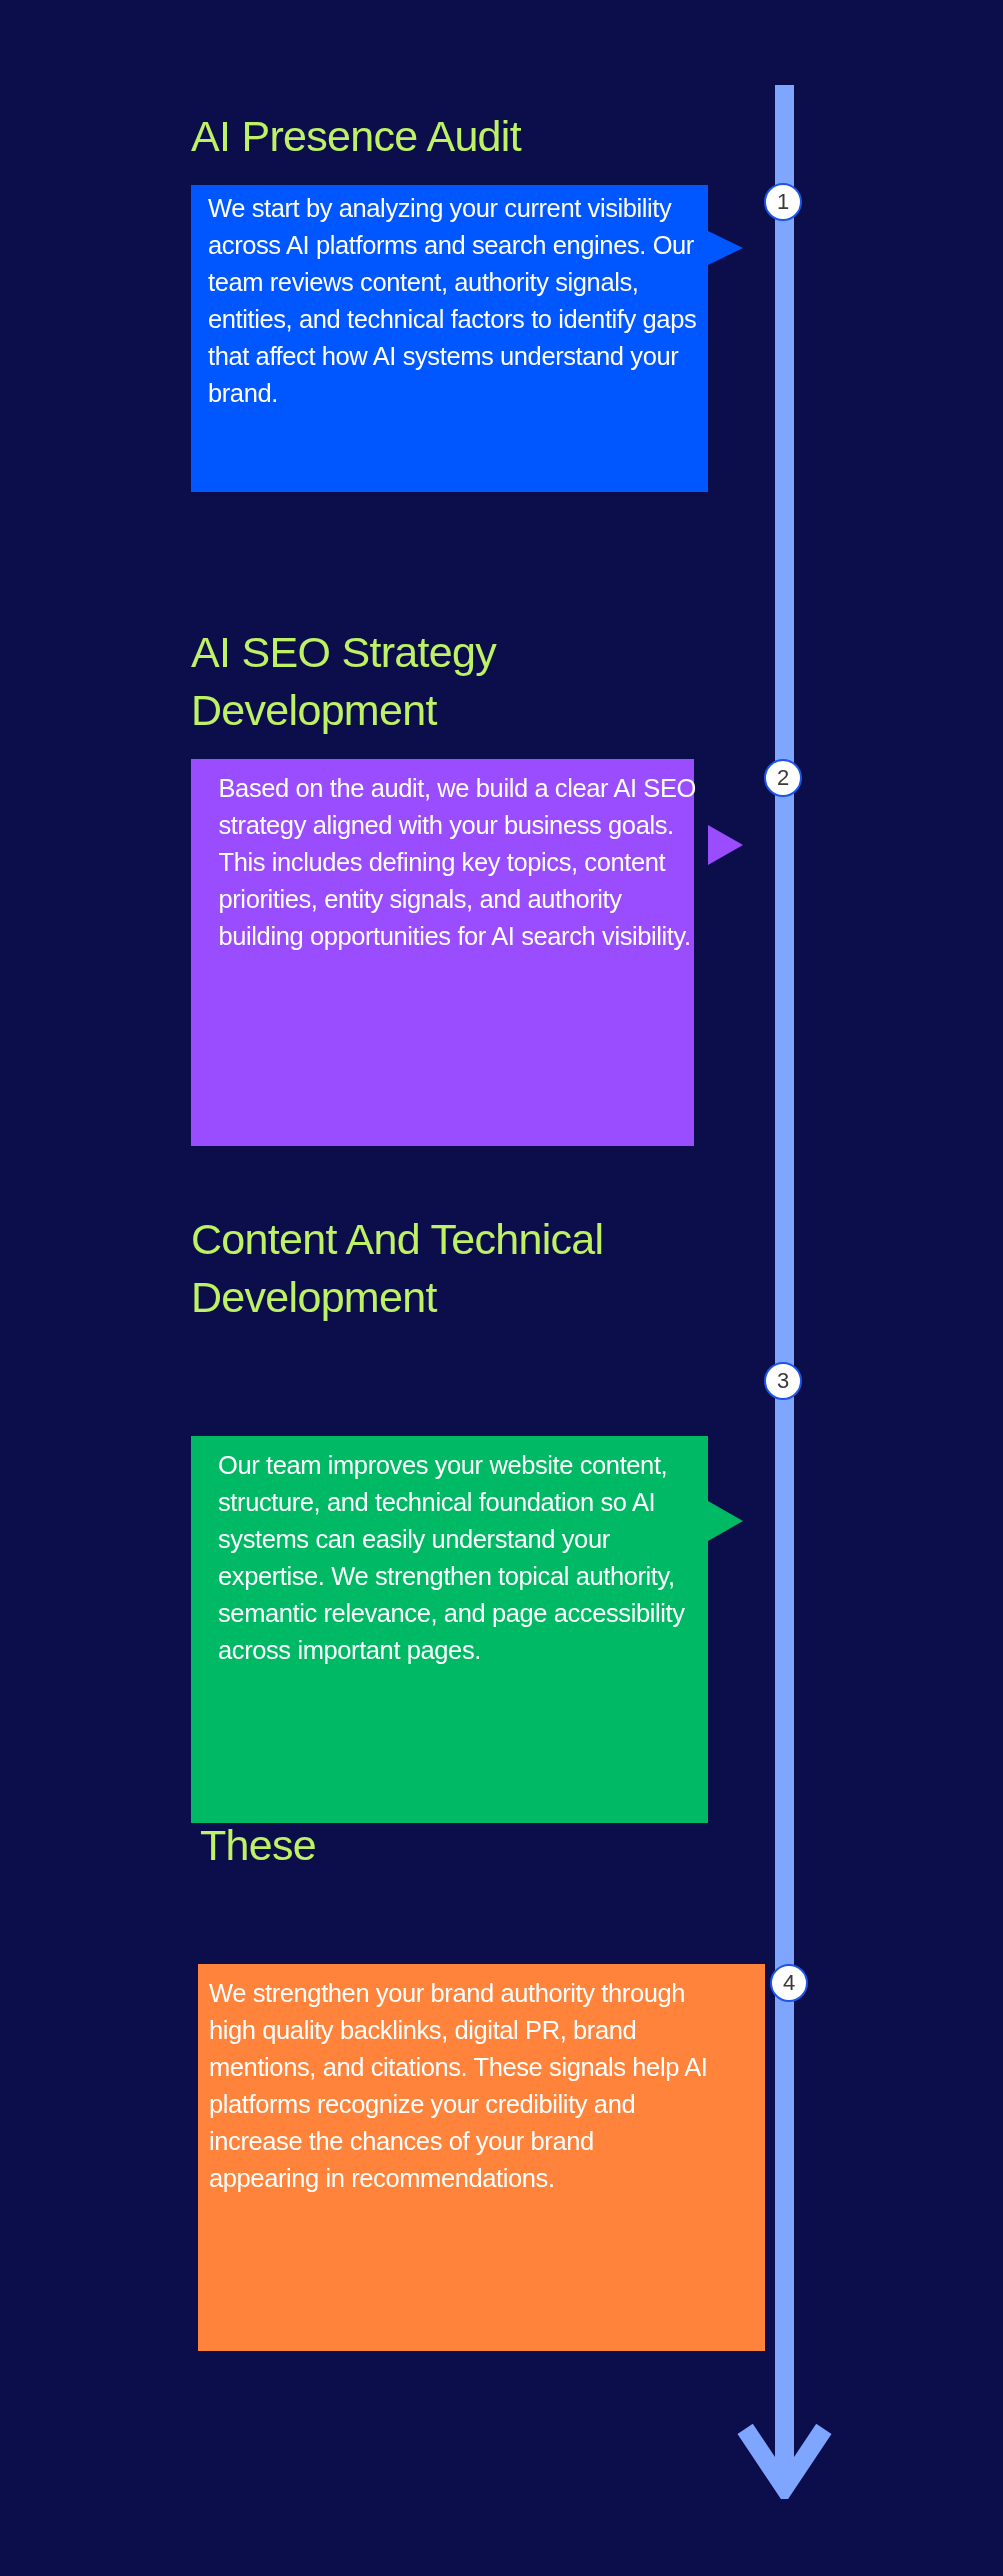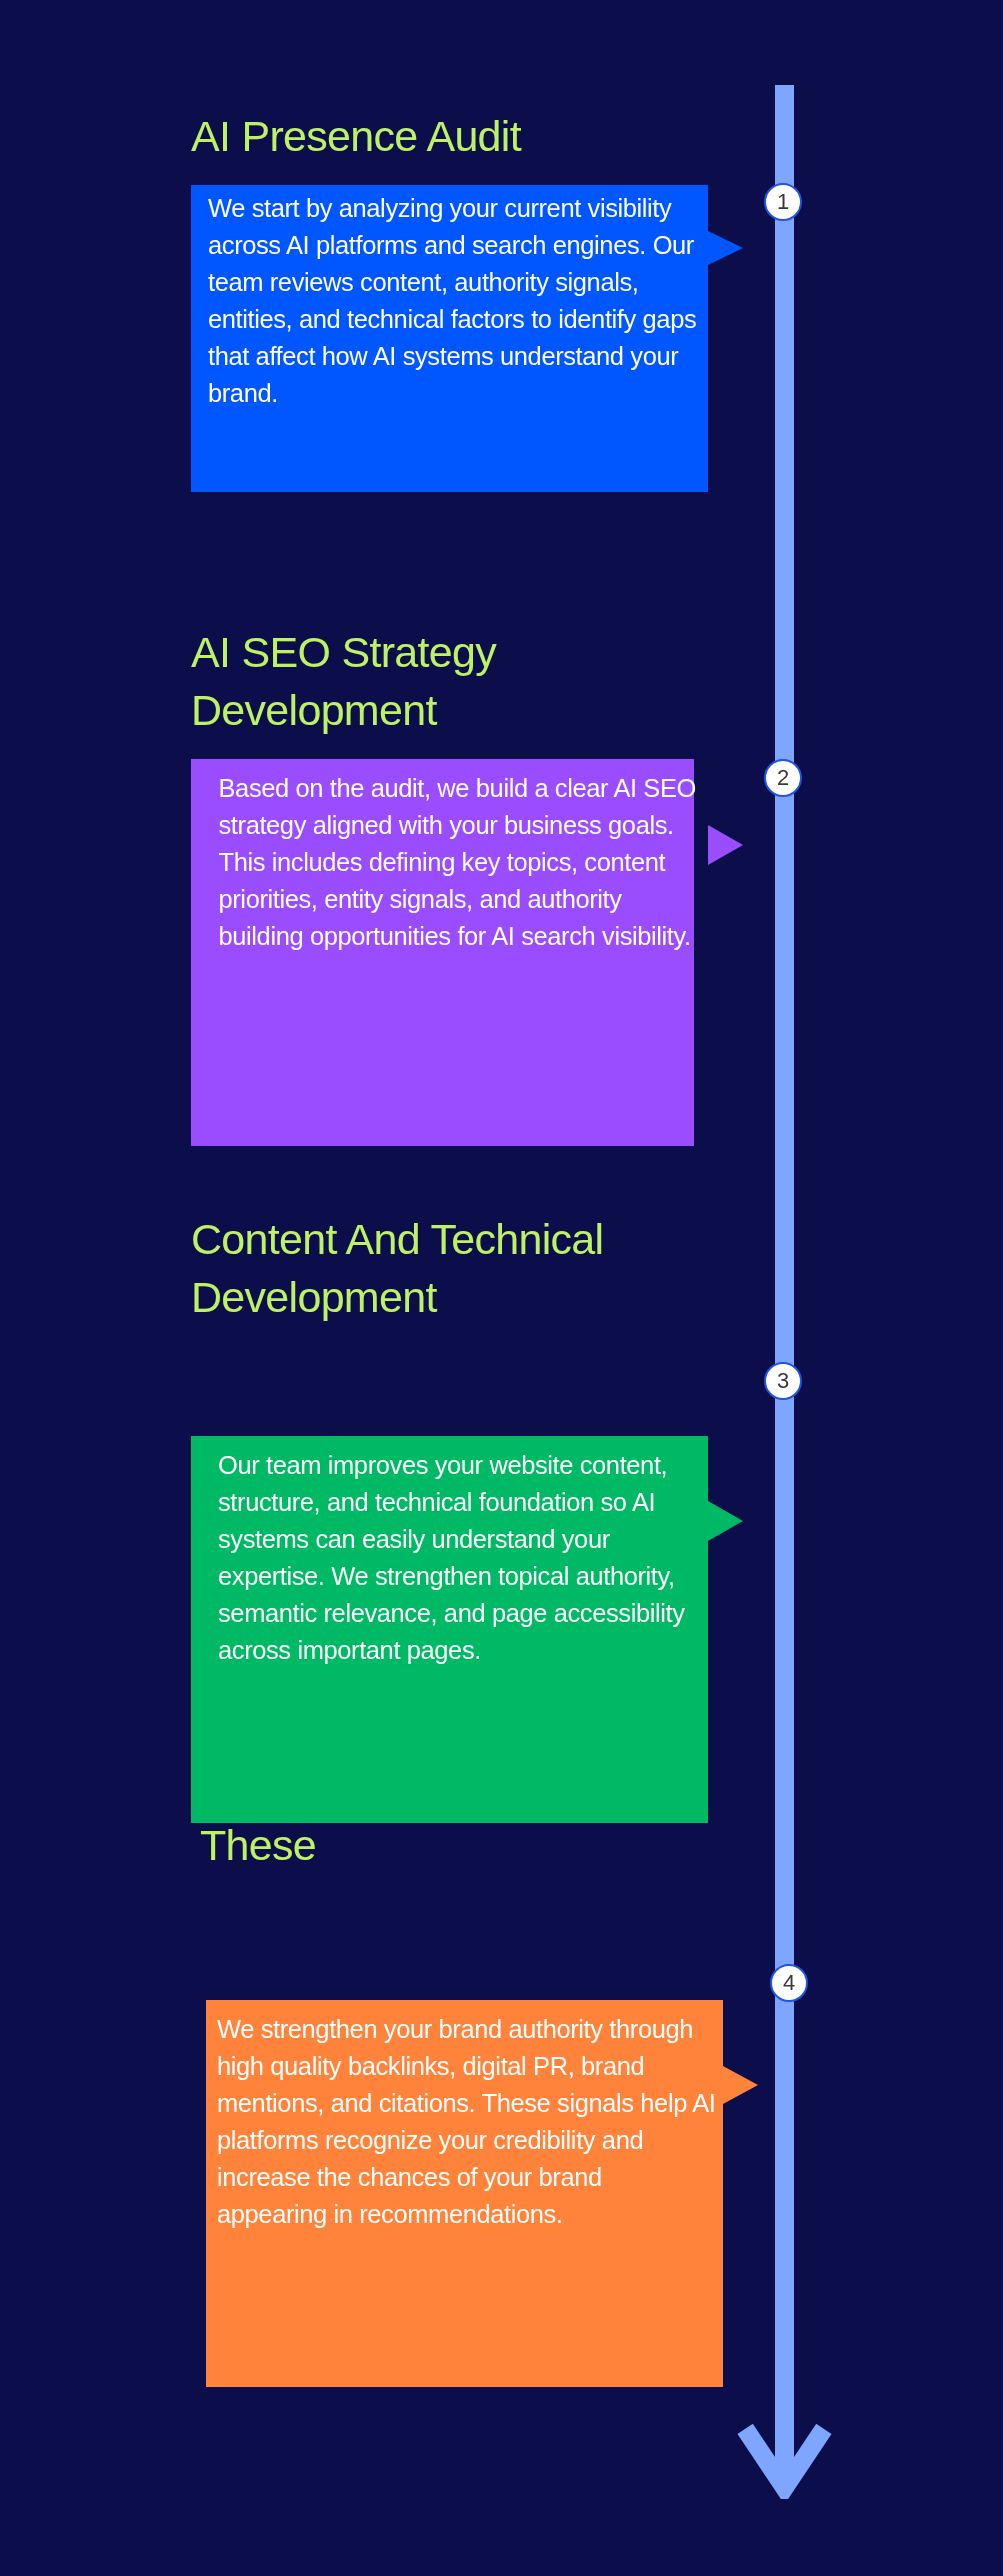--- a/index.html
+++ b/index.html
@@ -117,20 +117,20 @@
   <div class="pointer" style="left:517px; top:65px; border-left-color:#00b964; border-top-width:20px; border-bottom-width:20px;"></div>
   <p class="step-text" style="left:27px; top:10.5px; width:485px;">Our team improves your website content, structure, and technical foundation so AI systems can easily understand your expertise. We strengthen topical authority, semantic relevance, and page accessibility across important pages.</p>
 </div>
 <div class="step-marker" style="left:764px; top:1362px;">
   <span>3</span>
 </div>
 
 <h2 class="step-title" style="left:200px; top:1816px;">
   <span style="display:block;">These</span>
 </h2>
-<div class="step-box" style="left:206px; top:1964px; width:517px; height:387px; background:#ff833a;margin-top:36px;">
+<div class="step-box" style="left:198px; top:1964px; width:567px; height:387px; background:#ff833a;">
   <div class="pointer" style="left:517px; top:66px; border-left-color:#ff833a; border-top-width:19.6px; border-bottom-width:19.6px;"></div>
   <p class="step-text" style="left:11px; top:10.5px; width:501px;">We strengthen your brand authority through high quality backlinks, digital PR, brand mentions, and citations. These signals help AI platforms recognize your credibility and increase the chances of your brand appearing in recommendations.</p>
 </div>
 <div class="step-marker" style="left:770px; top:1964px;">
   <span>4</span>
 </div>
 
 
 </body></html>

